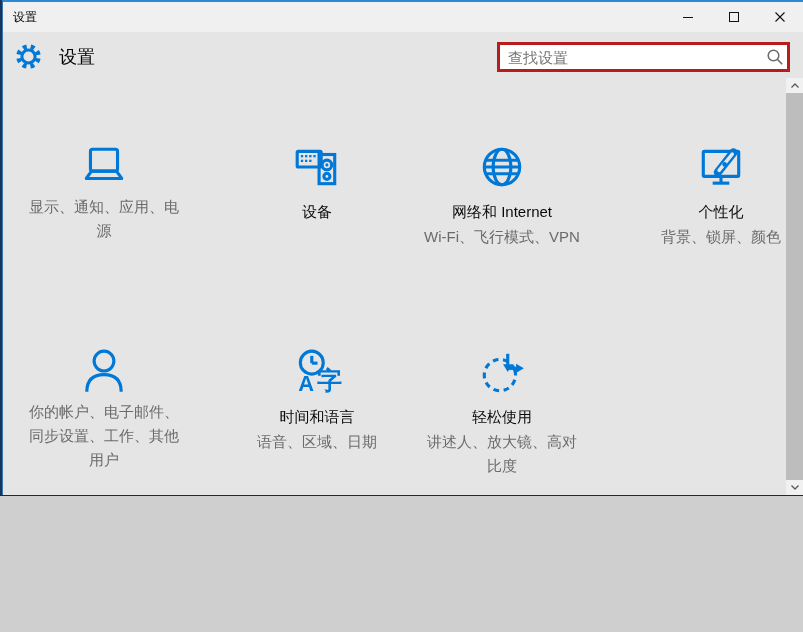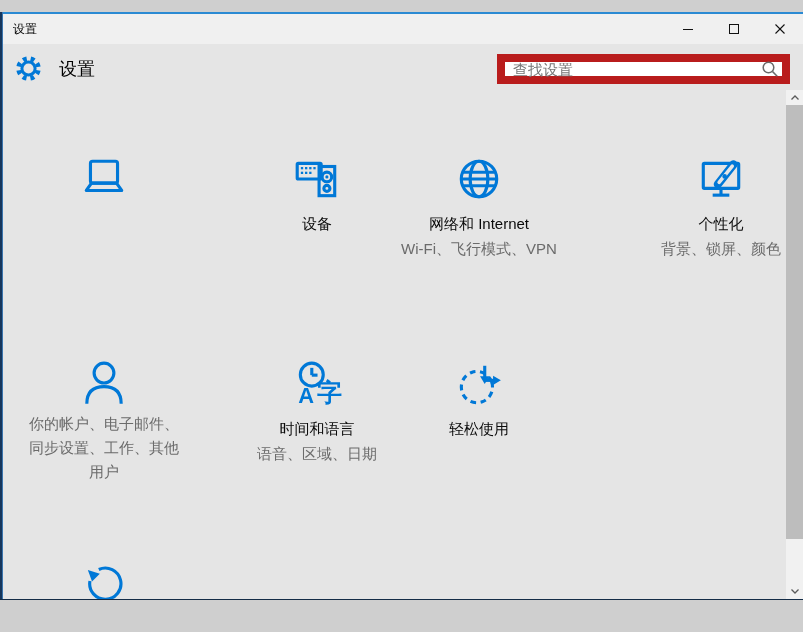--- a/index.html
+++ b/index.html
@@ -1,41 +1,41 @@
 <!DOCTYPE html>
 <html><head>
 <meta charset="utf-8">
 <style>
   html,body{margin:0;padding:0;background:#cfcfcf;font-family:"Liberation Sans","DejaVu Sans",sans-serif;}
-  .window{position:relative;width:803px;height:588px;background:#e5e5e5;overflow:hidden;margin-top:12px;}
+  .window{position:relative;width:803px;height:496px;background:#e5e5e5;overflow:hidden;}
   .edge-top{position:absolute;top:0;left:0;right:0;height:2px;background:#2b8ad3;z-index:50;}
   .edge-left{position:absolute;top:0;left:0;bottom:0;width:3px;z-index:50;
     background:linear-gradient(90deg,#16365c 0,#16365c 2px,#3a74ad 2px,#3a74ad 3px);}
   .edge-bottom{position:absolute;bottom:0;left:0;right:0;height:1px;background:#142c47;z-index:50;}
 
   
   .titlebar{position:absolute;top:2px;left:3px;right:0;height:30px;background:#f0f0f0;display:flex;align-items:center;}
   .win-title{font-size:12px;color:#000;padding-left:10px;flex:1;}
   .caption-btns{display:flex;height:30px;}
   .cap-btn{width:46px;height:30px;display:flex;align-items:center;justify-content:center;background:transparent;border:none;padding:0;cursor:default;}
   .cap-btn svg{display:block;}
 
   
   .gear{position:absolute;left:15px;top:43px;width:27px;height:27px;}
   .page-title{position:absolute;left:59px;top:45px;font-size:18px;color:#000;}
 
-  .searchbox{position:absolute;top:42px;right:13px;width:293px;height:30px;background:#fff;border:8px solid #b91c1c;box-sizing:border-box;display:flex;align-items:center;}
+  .searchbox{position:absolute;top:42px;right:13px;width:293px;height:30px;background:#fff;border:3px solid #b91c1c;box-sizing:border-box;display:flex;align-items:center;}
   .searchbox input{flex:1;border:none;outline:none;font-size:15px;padding:0 4px 0 8px;background:transparent;color:#222;font-family:inherit;}
   .searchbox input::placeholder{color:#767676;opacity:1;}
   .search-glyph{width:24px;display:flex;justify-content:center;align-items:center;}
 
   
   .tile{position:absolute;width:190px;text-align:center;cursor:default;}
   .r1{top:142px}.r2{top:347px}.r3{top:545px}
-  .c1{left:9px}.c2{left:222px}.c3{left:384px}.c4{left:626px}
+  .c1{left:9px}.c2{left:222px}.c3{left:407px}.c4{left:626px}
   .tile-icon{height:50px;display:flex;align-items:center;justify-content:center;}
   .tile-title{margin-top:10px;font-size:15px;line-height:20px;color:#0a0a0a;}
   .tile-sub{margin:3px auto 0;font-size:15px;line-height:24px;color:#6b6b6b;max-width:160px;}
   .ic{stroke:#0078d7;fill:none;stroke-width:3;}
   .icf{fill:#0078d7;stroke:none;}
 
   
   .scrollbar{position:absolute;top:78px;right:0;bottom:1px;width:17px;background:#f1f1f1;z-index:40;}
   .sb-btn{position:absolute;left:0;width:17px;height:15px;display:flex;align-items:center;justify-content:center;background:#f1f1f1;}
   .sb-up{top:0;}
@@ -90,20 +90,21 @@
     </span>
   </div>
 
   <div class="tile r1 c1">
     <div class="tile-icon">
       <svg width="50" height="50" viewBox="0 0 48 48">
         <rect class="ic" x="11" y="7" width="26" height="21" rx="2"></rect>
         <path class="ic" stroke-linejoin="round" d="M7 35 H41 L36 28 H12 Z"></path>
       </svg>
     </div>
+    <div class="tile-sub">显示、通知、应用、电源</div>
   </div>
 
   <div class="tile r1 c2">
     <div class="tile-icon">
       <svg width="50" height="50" viewBox="0 0 48 48">
         <rect class="ic" x="5" y="9" width="23" height="15" rx="1"></rect>
         <g class="icf">
           <rect x="8.5" y="12.5" width="2.2" height="2.2"></rect>
             <rect x="12.5" y="12.5" width="2.2" height="2.2"></rect>
           <rect x="16.5" y="12.5" width="2.2" height="2.2"></rect>
@@ -178,20 +179,21 @@
     <div class="tile-icon">
       <svg width="50" height="50" viewBox="0 0 48 48">
         <circle class="ic" cx="22" cy="27" r="15" stroke-dasharray="5.5 4.3" transform="rotate(-20 22 27)"></circle>
         <line class="ic" x1="29.5" y1="6.5" x2="29.5" y2="18"></line>
         <path class="icf" d="M25 16.5 L34 16.5 L29.5 24 Z"></path>
         <line class="ic" x1="29.5" y1="20.5" x2="39" y2="20.5"></line>
         <path class="icf" d="M37.5 16 L37.5 25 L45 20.5 Z"></path>
       </svg>
     </div>
     <div class="tile-title">轻松使用</div>
+    <div class="tile-sub">讲述人、放大镜、高对比度</div>
   </div>
 
 
   <div class="tile r3 c1">
     <div class="tile-icon">
       <svg width="50" height="50" viewBox="0 0 48 48">
         <path class="ic" stroke-width="3.4" d="M19 12 A15 15 0 1 1 10.5 23"></path>
         <path class="icf" d="M12.5 23.5 L8.5 12.5 L20 16 Z"></path>
       </svg>
     </div>

